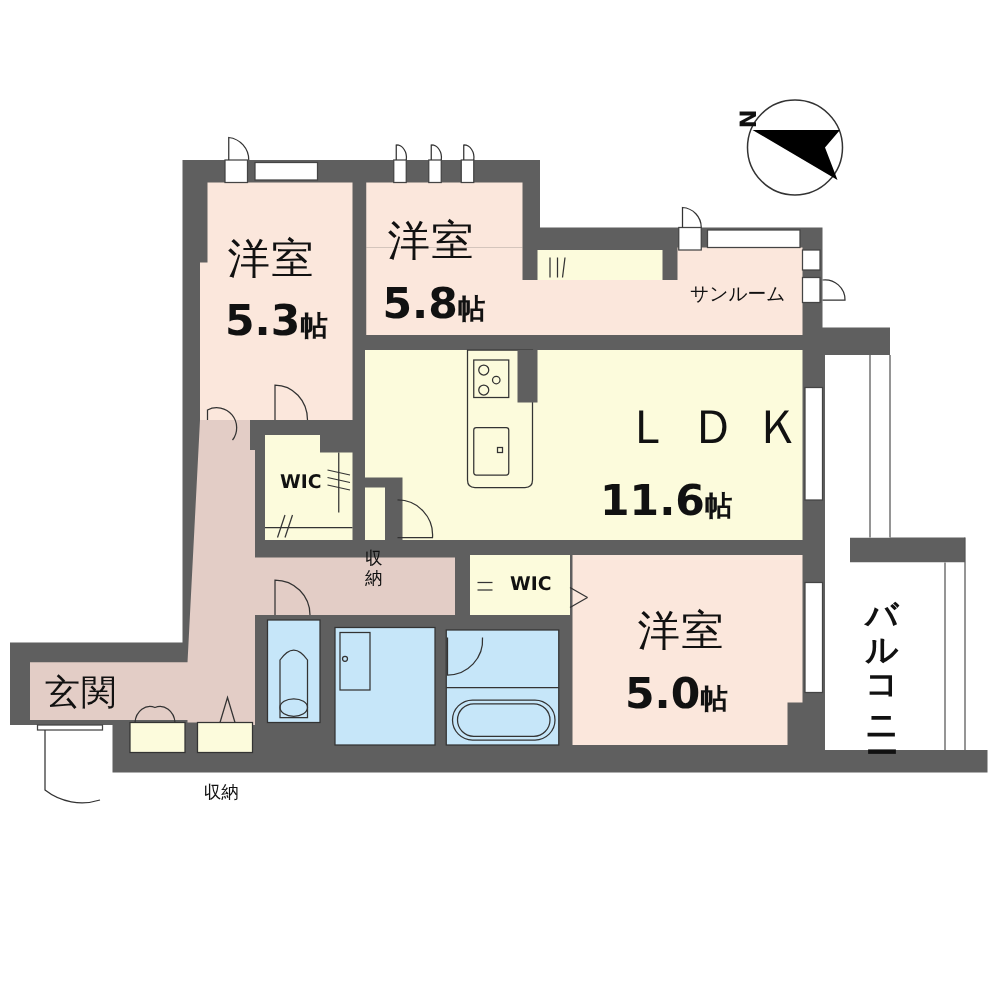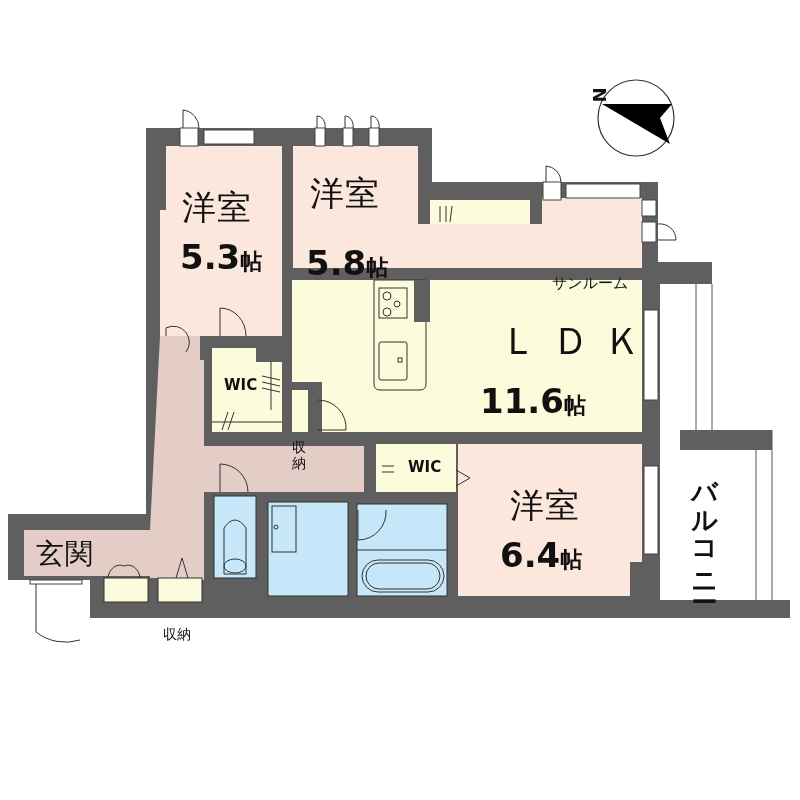--- a/index.html
+++ b/index.html
@@ -144,38 +144,38 @@
 <div class="lbl" style="left:592px;top:86px;">
   <span class="compass-n">N</span>
 </div>
 
 <div class="lbl room-name" style="left:182px;top:190px;">洋室</div>
 <div class="lbl room-size" style="left:180px;top:240px;">
   <span>5.3</span><span class="unit">帖</span>
 </div>
 
 <div class="lbl room-name" style="left:310px;top:176px;">洋室</div>
-<div class="lbl room-size" style="left:306px;top:226px;margin-top:20px;">
+<div class="lbl room-size" style="left:306px;top:226px;">
   <span>5.8</span><span class="unit">帖</span>
 </div>
 
-<div class="lbl small" style="left:552px;top:228px;font-weight:normal;margin-top:48px;">サンルーム</div>
+<div class="lbl small" style="left:552px;top:228px;font-weight:normal;">サンルーム</div>
 
 <div class="lbl ldk-name" style="left:500px;top:322px;">ＬＤＫ</div>
 <div class="lbl room-size" style="left:480px;top:384px;">
   <span>11.6</span><span class="unit">帖</span>
 </div>
 
 <div class="lbl small" style="left:224px;top:378px;">WIC</div>
 <div class="lbl tiny" style="left:292px;top:396px;width:16px;white-space:normal;line-height:16px;">収納</div>
 
 <div class="lbl small" style="left:408px;top:460px;">WIC</div>
 
 <div class="lbl room-name" style="left:510px;top:488px;">洋室</div>
 <div class="lbl room-size" style="left:500px;top:538px;">
-  <span>6.4</span><span class="unit">帖</span>
+  <span>5.0</span><span class="unit">帖</span>
 </div>
 
 <div class="lbl vert" style="left:692px;top:462px;">バルコニー</div>
 
 <div class="lbl room-name" style="left:36px;top:540px;font-size:28px;">玄関</div>
 
 <div class="lbl tiny" style="left:163px;top:584px;">収納</div>
 
 </body></html>

